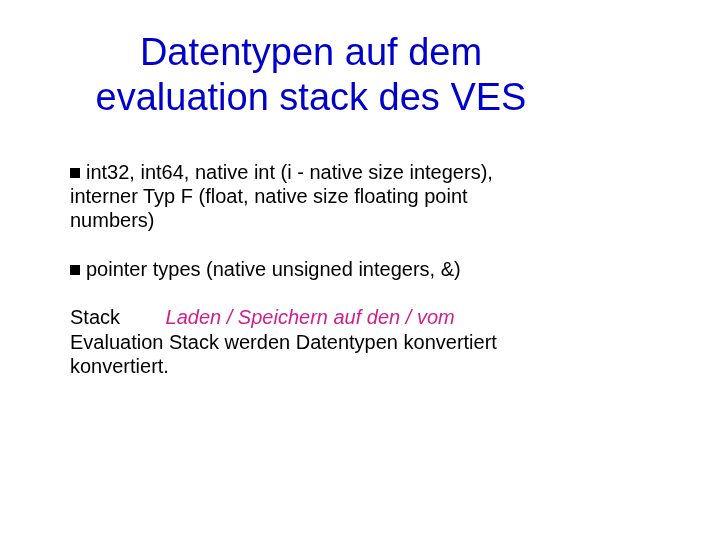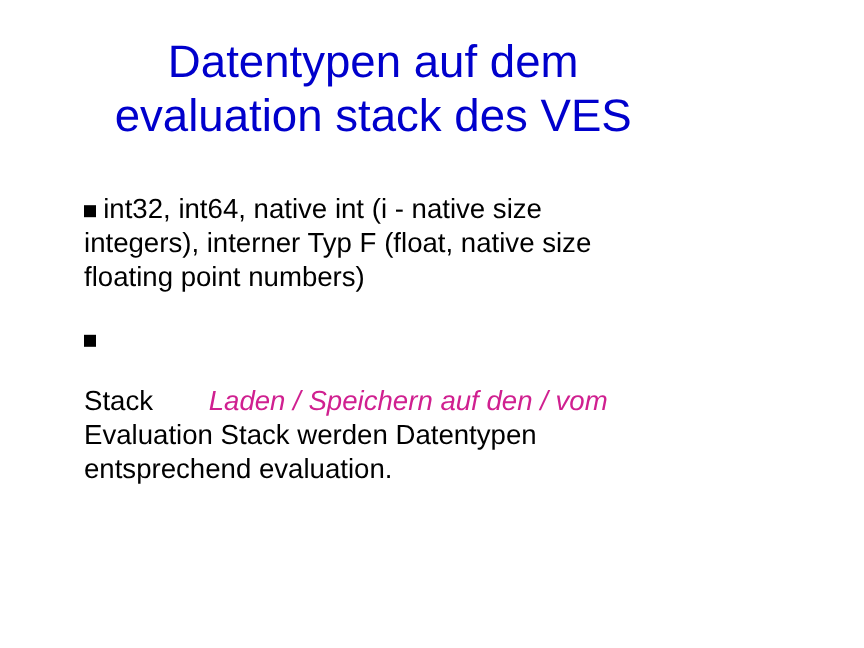--- a/index.html
+++ b/index.html
@@ -19,21 +19,21 @@
   }
   .title {
     color: #0000cc;
     font-size: 38px;
     line-height: 1.18;
     text-align: center;
     margin: 0 auto 40px auto;
     font-weight: normal;
   }
   .body {
-    font-size: 23px;
+    font-size: 20px;
     line-height: 1.22;
   }
   .bullet {
     margin-bottom: 24px;
   }
   .marker {
     display: inline-block;
     width: 10px;
     height: 10px;
     background: #000000;
@@ -57,22 +57,22 @@
   <h1 class="title">Datentypen auf dem evaluation stack des VES</h1>
 
   <div class="body">
 
     <div class="bullet">
       <span class="marker"></span><span>int32, int64, native int (i - native size integers), interner Typ F (float, native size floating point numbers)</span>
     </div>
 
 
     <div class="bullet">
-      <span class="marker"></span>
+      <span class="marker"></span><span>pointer types (native unsigned integers, &amp;)</span>
     </div>
 
     <div class="closing">
-      <span>Stack </span><span class="emph">Laden / Speichern auf den / vom</span><span> Evaluation Stack werden Datentypen entsprechend evaluation.</span>
+      <span>Stack </span><span class="emph">Laden / Speichern auf den / vom</span><span> Evaluation Stack werden Datentypen konvertiert konvertiert.</span>
     </div>
 
   </div>
 
 </div>
 
 </body></html>

